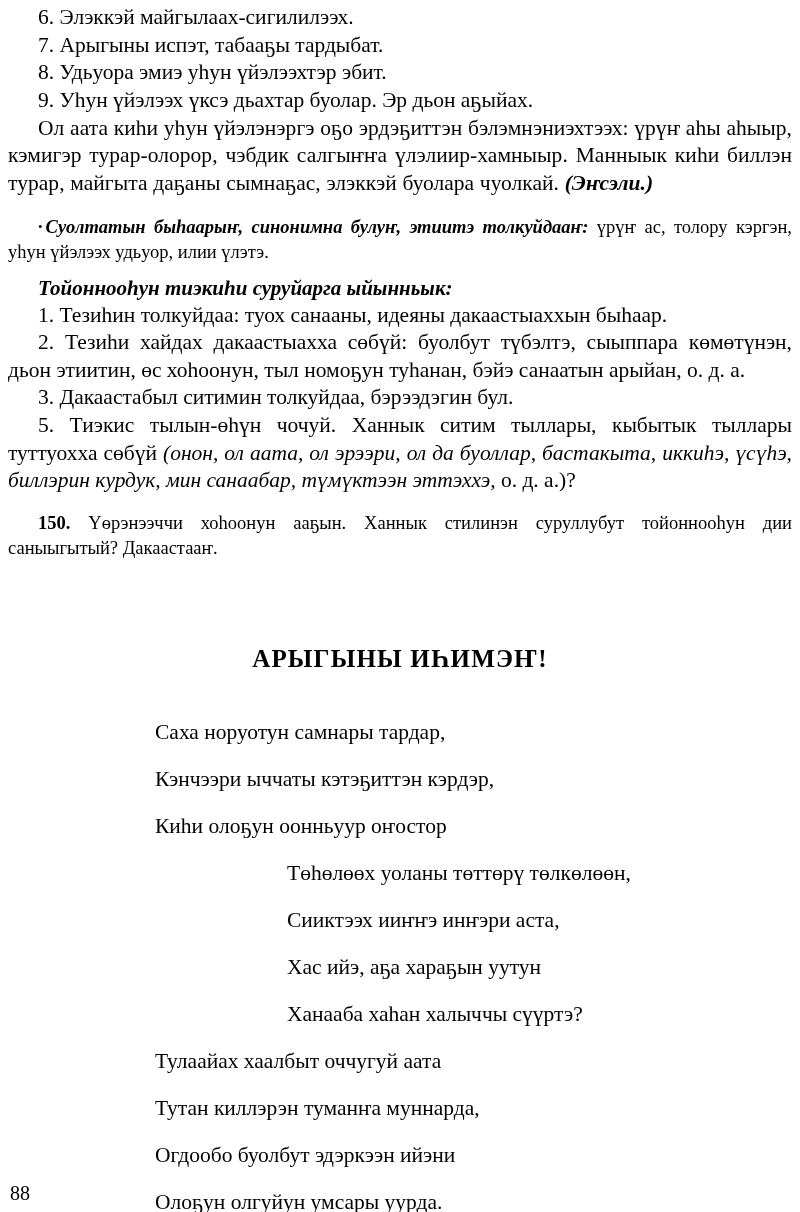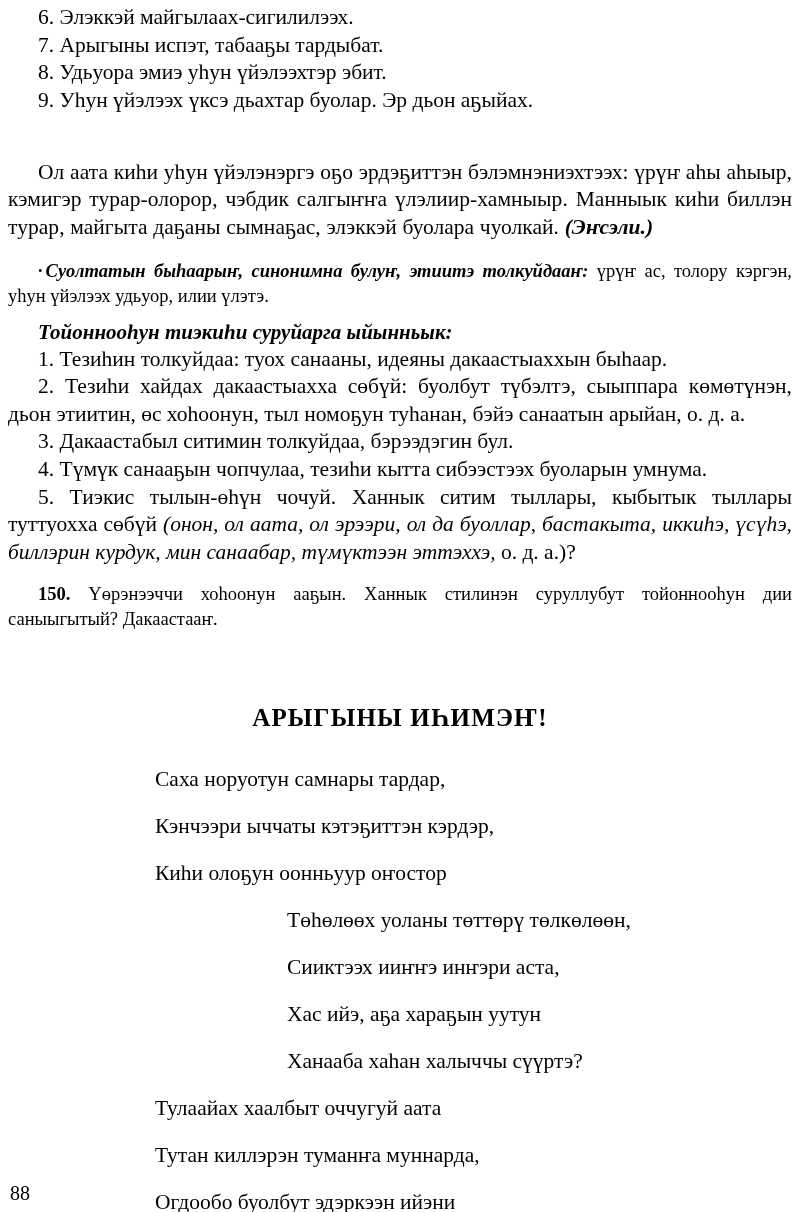--- a/index.html
+++ b/index.html
@@ -39,21 +39,20 @@
     font-size: 21.5px;
     line-height: 27.6px;
     text-align: justify;
     text-justify: inter-word;
     margin: 0;
     letter-spacing: 0.05px;
     word-spacing: 0.2px;
   }
   .para.indent {
     text-indent: 30px;
-    margin-top: 44px;
   }
 
   .numbered {
     font-size: 21.5px;
     line-height: 27.6px;
     text-align: justify;
     text-indent: 30px;
     margin: 0;
   }
 
@@ -105,21 +104,21 @@
     text-align: justify;
     text-indent: 30px;
     margin: 0;
   }
 
   .poem-title {
     font-size: 25px;
     font-weight: bold;
     text-align: center;
     letter-spacing: 1.2px;
-    margin: 0;
+    margin: 12px;
     font-family: "Liberation Serif", "DejaVu Serif", serif;
   }
 
   .poem {
     margin: 0;
     padding: 0;
     list-style: none;
   }
   .poem-line {
     font-size: 21.5px;
@@ -167,21 +166,20 @@
     <p class="bullet-para"><span class="bullet">•</span><span class="bold-it">Суолтатын быһаарыҥ, синонимна булуҥ, этиитэ толкуйдааҥ:</span><span> үрүҥ ас, толору кэргэн, уһун үйэлээх удьуор, илии үлэтэ.</span></p>
 
     <div class="spacer-sm"></div>
 
     <p class="heading-italic">Тойоннооһун тиэкиһи суруйарга ыйынньык:</p>
 
     <div>
       <p class="numbered">1. Тезиһин толкуйдаа: туох санааны, идеяны дакаастыаххын быһаар.</p>
       <p class="numbered">2. Тезиһи хайдах дакаастыахха сөбүй: буолбут түбэлтэ, сыыппара көмөтүнэн, дьон этиитин, өс хоһоонун, тыл номоҕун туһанан, бэйэ санаатын арыйан, о. д. а.</p>
       <p class="numbered">3. Дакаастабыл ситимин толкуйдаа, бэрээдэгин бул.</p>
-      <p class="numbered">4. Түмүк санааҕын чопчулаа, тезиһи кытта сибээстээх буоларын умнума.</p>
       <p class="numbered"><span>5. Тиэкис тылын-өһүн чочуй. Ханнык ситим тыллары, кыбытык тыллары туттуохха сөбүй </span><span class="it">(онон, ол аата, ол эрээри, ол да буоллар, бастакыта, иккиһэ, үсүһэ, биллэрин курдук, мин санаабар, түмүктээн эттэххэ,</span><span> о. д. а.)?</span></p>
     </div>
 
     <div class="spacer-md"></div>
 
     <p class="ex-para"><span class="bold">150.</span><span> Үөрэнээччи хоһоонун ааҕын. Ханнык стилинэн суруллубут тойоннооһун дии саныыгытый? Дакаастааҥ.</span></p>
 
     <div class="spacer-xl"></div>
     <div class="spacer-lg"></div>
 

